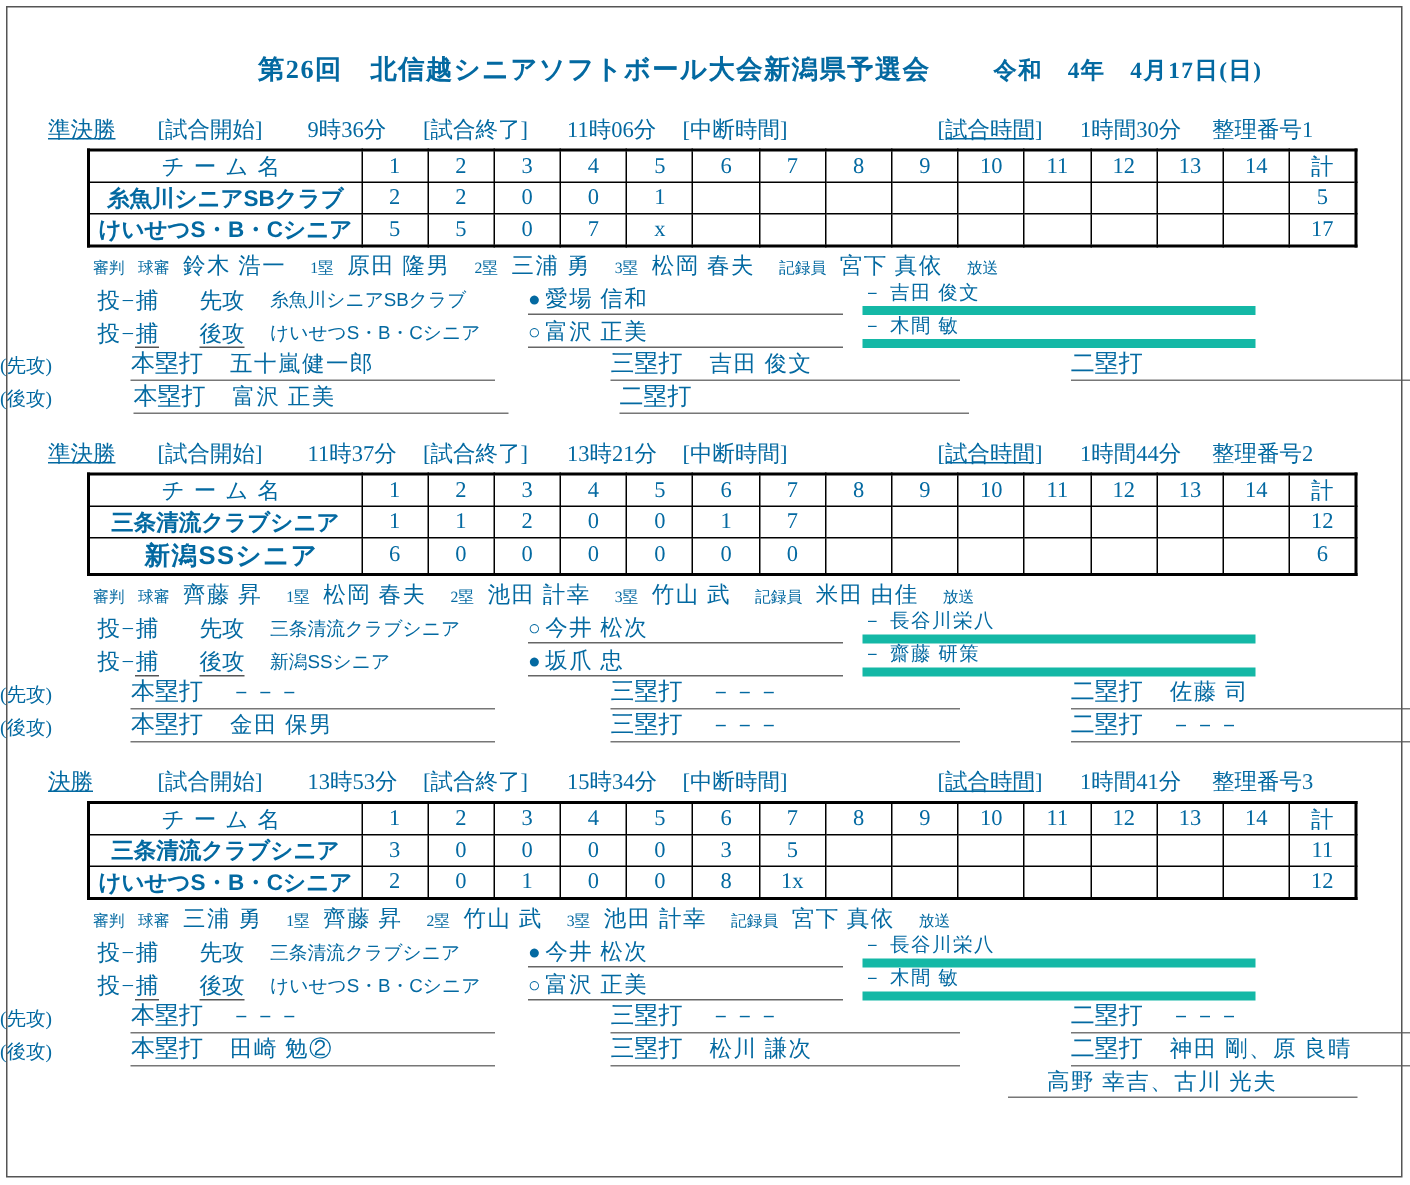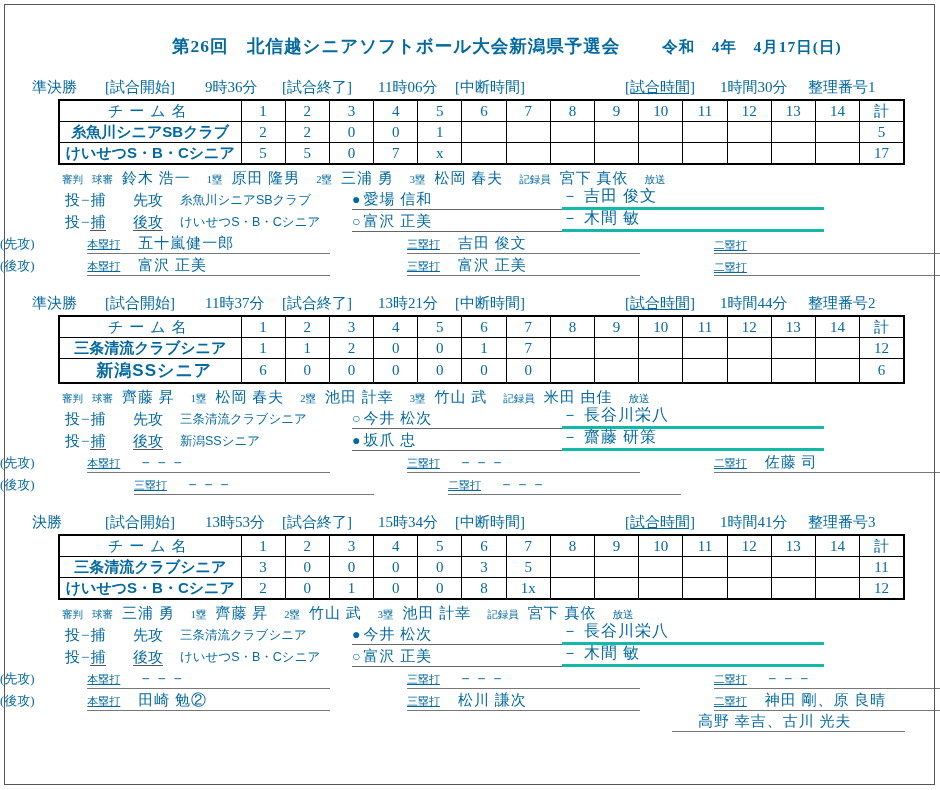--- a/index.html
+++ b/index.html
@@ -22,21 +22,21 @@
   .doc-date{font-size:15.5px;font-weight:bold;margin-left:42px;letter-spacing:1px;}
 
   .game{margin-top:18px;}
   .game.first{margin-top:20px;}
 
   .game-header{
     padding-left:32px;height:19px;line-height:19px;
     font-size:15px;white-space:nowrap;
   }
   .gh{display:inline-block;vertical-align:top;}
-  .gh-round{width:73px;}
+  .gh-round{width:73px;text-decoration:underline;}
   .gh-startl{width:100px;}
   .gh-start{width:77px;}
   .gh-endl{width:96px;}
   .gh-end{width:77px;}
   .gh-pausel{width:170px;}
   .gh-durl{width:95px;text-decoration:underline;}
   .gh-dur{width:88px;}
   .gh-serial{}
 
   table.score{
@@ -78,31 +78,31 @@
     white-space:nowrap;
   }
   .b-label{font-size:15px;width:68px;letter-spacing:1px;}
   .b-side{font-size:15px;width:47px;}
   .b-team{
     width:172px;font-size:12.5px;
     font-family:"Liberation Sans","DejaVu Sans",sans-serif;
     padding-bottom:1px;
   }
   .b-pitcher{width:210px;border-bottom:1px solid #666;font-size:15px;letter-spacing:1px;}
-  .b-catcher{width:262px;border-bottom:3px solid #14b8a6;font-size:16px;margin-left:0;letter-spacing:1px;}
+  .b-catcher{width:262px;border-bottom:6px solid #14b8a6;font-size:13px;margin-left:13px;letter-spacing:1px;}
   .b-mark{font-size:14px;margin-right:2px;}
   .u-side{border-bottom:1px solid #555;}
 
   .hits{
     display:flex;align-items:flex-end;
     height:22px;white-space:nowrap;gap:32px;
   }
   .h-side{font-size:13px;width:57px;padding-bottom:1px;}
   .h-seg{border-bottom:1px solid #777;font-size:15px;letter-spacing:1px;}
-  .h-seg .h-label{font-size:11px;margin-right:18px;letter-spacing:0;text-decoration:underline;}
+  .h-seg .h-label{font-size:16px;margin-right:18px;letter-spacing:0;}
   .h-hr{width:250px;}
   .h-triple{width:240px;margin-left:45px;}
   .h-double{width:233px;margin-left:42px;}
 
   .extra-line{display:flex;padding-left:672px;height:22px;align-items:center;}
   .extra-seg{width:233px;border-bottom:1px solid #777;font-size:15px;padding-left:26px;letter-spacing:1px;box-sizing:border-box;}
 </style>
 </head>
 <body>
 
@@ -212,21 +212,20 @@
     </div>
     <div class="hits">
       <span class="h-side">(先攻)</span>
       <span class="h-seg h-hr"><span class="h-label">本塁打</span><span>五十嵐健一郎</span></span>
       <span class="h-seg h-triple"><span class="h-label">三塁打</span><span>吉田 俊文</span></span>
       <span class="h-seg h-double"><span class="h-label">二塁打</span><span></span></span>
     </div>
     <div class="hits">
       <span class="h-side">(後攻)</span>
       <span class="h-seg h-hr"><span class="h-label">本塁打</span><span>富沢 正美</span></span>
-      <span class="h-seg h-triple"><span class="h-label">三塁打</span><span>富沢 正美</span></span>
       <span class="h-seg h-double"><span class="h-label">二塁打</span><span></span></span>
     </div>
   </div>
 
   <div class="game">
     <div class="game-header">
       <span class="gh gh-round">準決勝</span><span class="gh gh-startl">[試合開始]</span><span class="gh gh-start">11時37分</span><span class="gh gh-endl">[試合終了]</span><span class="gh gh-end">13時21分</span><span class="gh gh-pausel">[中断時間]</span><span class="gh gh-durl">[試合時間]</span><span class="gh gh-dur">1時間44分</span><span class="gh gh-serial">整理番号2</span>
     </div>
     <table class="score">
       <colgroup>
@@ -322,20 +321,21 @@
       <span class="b-catcher"><span>－ </span><span>齋藤 研策</span></span>
     </div>
     <div class="hits">
       <span class="h-side">(先攻)</span>
       <span class="h-seg h-hr"><span class="h-label">本塁打</span><span>－－－</span></span>
       <span class="h-seg h-triple"><span class="h-label">三塁打</span><span>－－－</span></span>
       <span class="h-seg h-double"><span class="h-label">二塁打</span><span>佐藤 司</span></span>
     </div>
     <div class="hits">
       <span class="h-side">(後攻)</span>
+      <span class="h-seg h-hr"><span class="h-label">本塁打</span><span>金田 保男</span></span>
       <span class="h-seg h-triple"><span class="h-label">三塁打</span><span>－－－</span></span>
       <span class="h-seg h-double"><span class="h-label">二塁打</span><span>－－－</span></span>
     </div>
   </div>
 
   <div class="game">
     <div class="game-header">
       <span class="gh gh-round">決勝</span><span class="gh gh-startl">[試合開始]</span><span class="gh gh-start">13時53分</span><span class="gh gh-endl">[試合終了]</span><span class="gh gh-end">15時34分</span><span class="gh gh-pausel">[中断時間]</span><span class="gh gh-durl">[試合時間]</span><span class="gh gh-dur">1時間41分</span><span class="gh gh-serial">整理番号3</span>
     </div>
     <table class="score">

